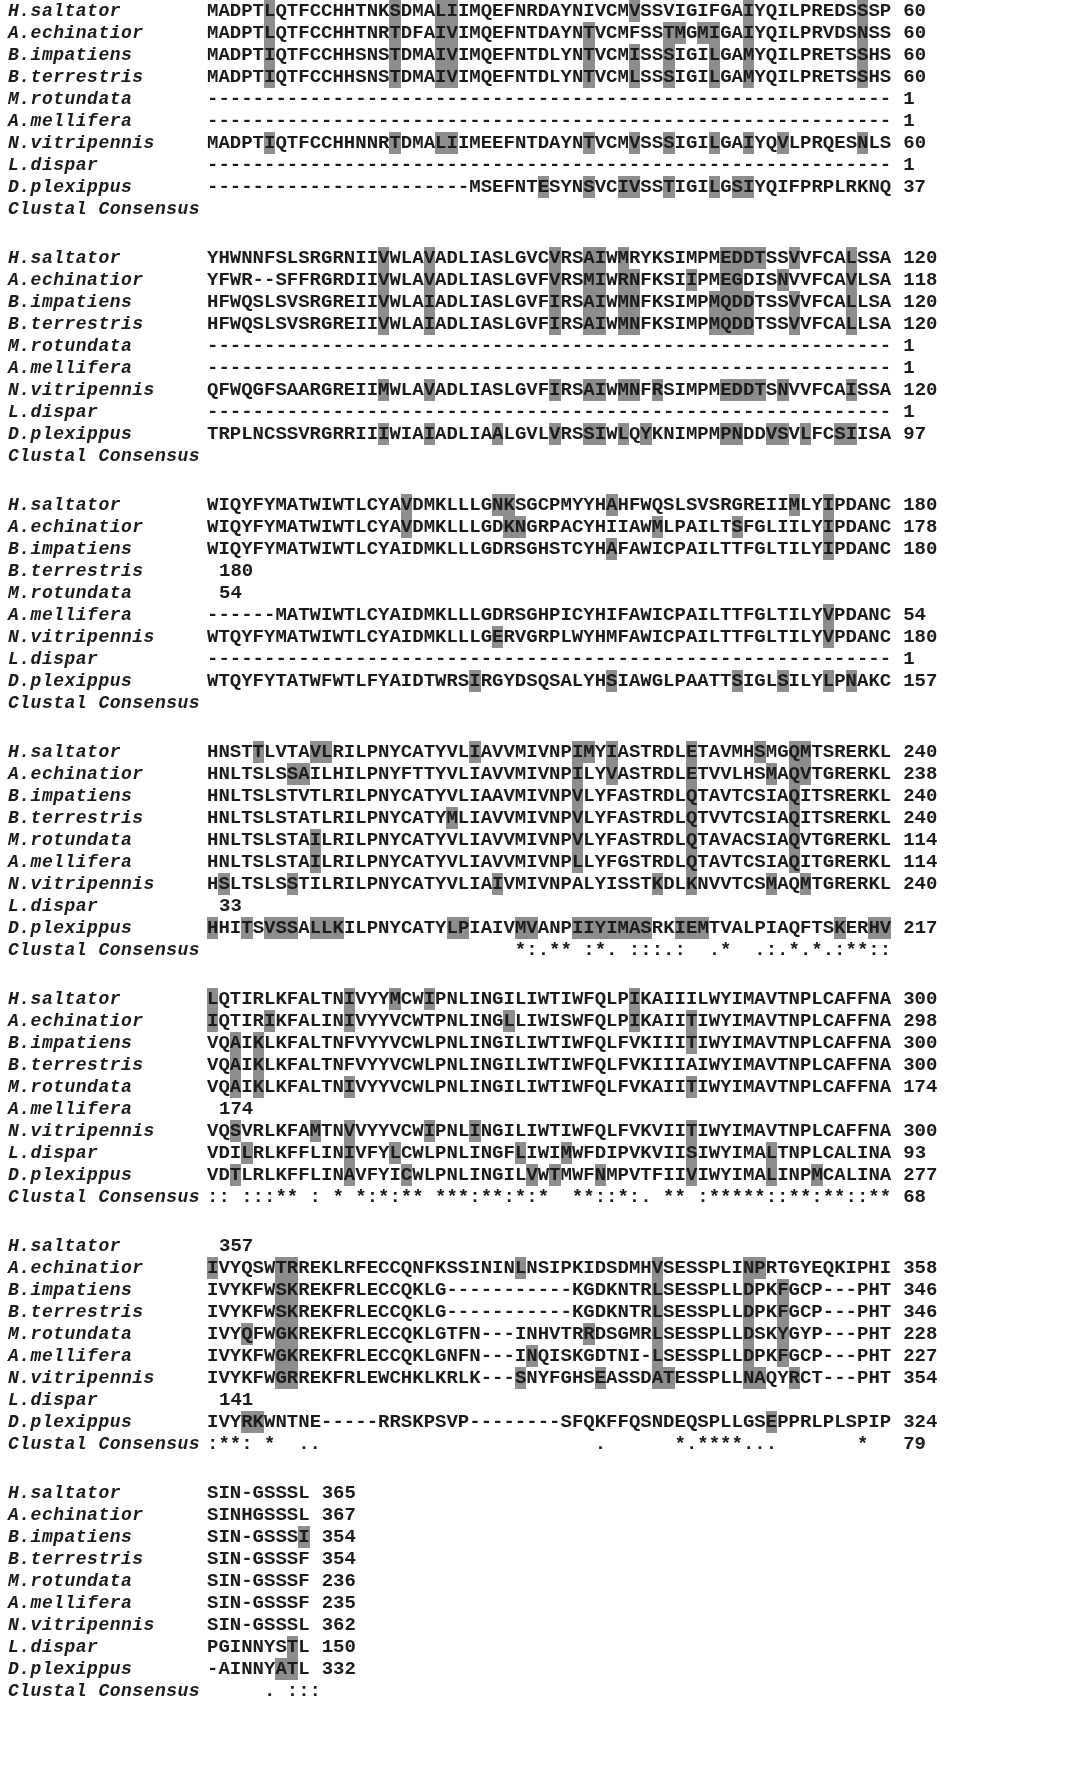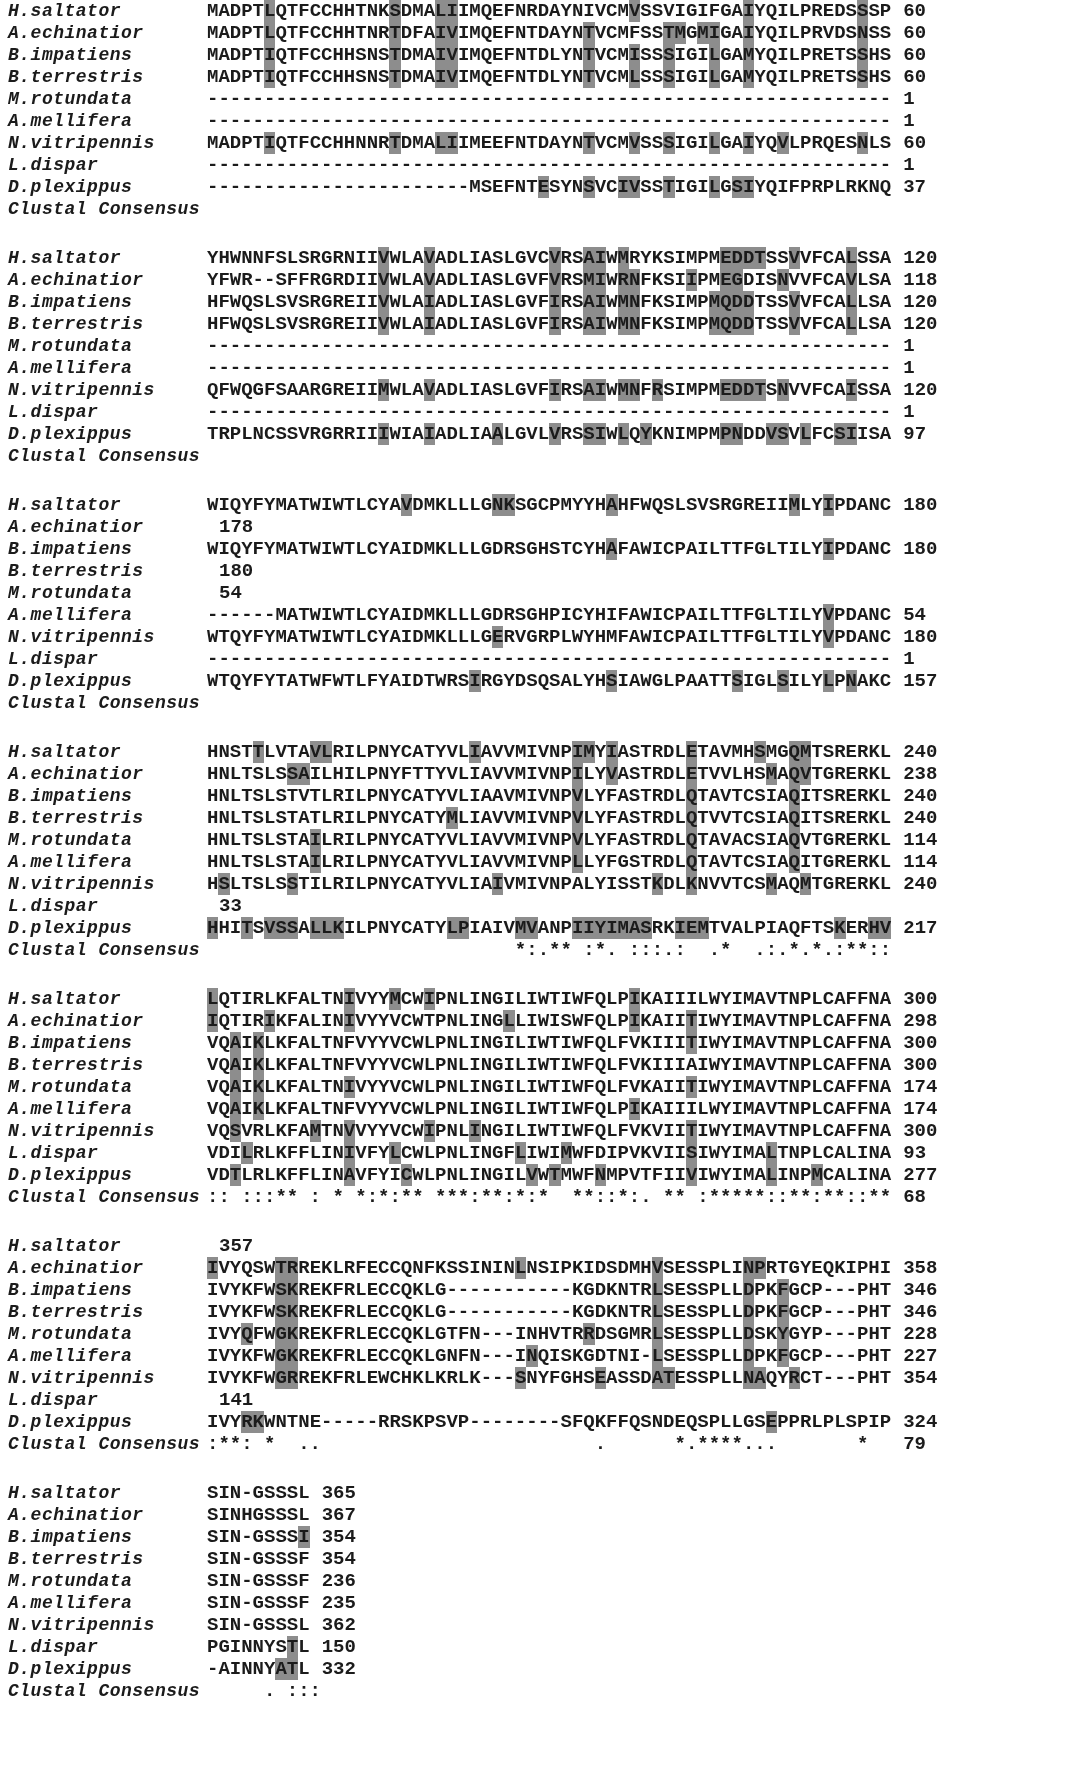--- a/index.html
+++ b/index.html
@@ -39,21 +39,21 @@
       <div class="row"><div class="label">B.terrestris</div><pre class="seq"><span>HFWQSLSVSRGREII</span><span class="sh">V</span><span>WLA</span><span class="sh">I</span><span>ADLIASLGVF</span><span class="sh">I</span><span>RS</span><span class="sh">AI</span><span>W</span><span class="sh">MN</span><span>FKSIMP</span><span class="sh">MQDD</span><span>TSS</span><span class="sh">V</span><span>VFCA</span><span class="sh">L</span><span>LSA</span></pre><div class="num">120</div></div>
       <div class="row"><div class="label">M.rotundata</div><pre class="seq"><span>------------------------------------------------------------</span></pre><div class="num">1</div></div>
       <div class="row"><div class="label">A.mellifera</div><pre class="seq"><span>------------------------------------------------------------</span></pre><div class="num">1</div></div>
       <div class="row"><div class="label">N.vitripennis</div><pre class="seq"><span>QFWQGFSAARGREII</span><span class="sh">M</span><span>WLA</span><span class="sh">V</span><span>ADLIASLGVF</span><span class="sh">I</span><span>RS</span><span class="sh">AI</span><span>W</span><span class="sh">MN</span><span>F</span><span class="sh">R</span><span>SIMPM</span><span class="sh">EDDT</span><span>S</span><span class="sh">N</span><span>VVFCA</span><span class="sh">I</span><span>SSA</span></pre><div class="num">120</div></div>
       <div class="row"><div class="label">L.dispar</div><pre class="seq"><span>------------------------------------------------------------</span></pre><div class="num">1</div></div>
       <div class="row"><div class="label">D.plexippus</div><pre class="seq"><span>TRPLNCSSVRGRRII</span><span class="sh">I</span><span>WIA</span><span class="sh">I</span><span>ADLIA</span><span class="sh">A</span><span>LGVL</span><span class="sh">V</span><span>RS</span><span class="sh">SI</span><span>W</span><span class="sh">L</span><span>Q</span><span class="sh">Y</span><span>KNIMPM</span><span class="sh">PN</span><span>DD</span><span class="sh">VS</span><span>V</span><span class="sh">L</span><span>FC</span><span class="sh">SI</span><span>ISA</span></pre><div class="num">97</div></div>
       <div class="row"><div class="label">Clustal Consensus</div><pre class="seq"></pre><div class="num"></div></div>
     </div>
     <div class="block">
       <div class="row"><div class="label">H.saltator</div><pre class="seq"><span>WIQYFYMATWIWTLCYA</span><span class="sh">V</span><span>DMKLLLG</span><span class="sh">NK</span><span>SGCPMYYH</span><span class="sh">A</span><span>HFWQSLSVSRGREII</span><span class="sh">M</span><span>LY</span><span class="sh">I</span><span>PDANC</span></pre><div class="num">180</div></div>
-      <div class="row"><div class="label">A.echinatior</div><div class="num">178</div></div>
+      <div class="row"><div class="label">A.echinatior</div><pre class="seq"><span>WIQYFYMATWIWTLCYA</span><span class="sh">V</span><span>DMKLLLGD</span><span class="sh">KN</span><span>GRPACYHIIAW</span><span class="sh">M</span><span>LPAILT</span><span class="sh">S</span><span>FGLIILY</span><span class="sh">I</span><span>PDANC</span></pre><div class="num">178</div></div>
       <div class="row"><div class="label">B.impatiens</div><pre class="seq"><span>WIQYFYMATWIWTLCYAIDMKLLLGDRSGHSTCYH</span><span class="sh">A</span><span>FAWICPAILTTFGLTILY</span><span class="sh">I</span><span>PDANC</span></pre><div class="num">180</div></div>
       <div class="row"><div class="label">B.terrestris</div><div class="num">180</div></div>
       <div class="row"><div class="label">M.rotundata</div><div class="num">54</div></div>
       <div class="row"><div class="label">A.mellifera</div><pre class="seq"><span>------MATWIWTLCYAIDMKLLLGDRSGHPICYHIFAWICPAILTTFGLTILY</span><span class="sh">V</span><span>PDANC</span></pre><div class="num">54</div></div>
       <div class="row"><div class="label">N.vitripennis</div><pre class="seq"><span>WTQYFYMATWIWTLCYAIDMKLLLG</span><span class="sh">E</span><span>RVGRPLWYHMFAWICPAILTTFGLTILY</span><span class="sh">V</span><span>PDANC</span></pre><div class="num">180</div></div>
       <div class="row"><div class="label">L.dispar</div><pre class="seq"><span>------------------------------------------------------------</span></pre><div class="num">1</div></div>
       <div class="row"><div class="label">D.plexippus</div><pre class="seq"><span>WTQYFYTATWFWTLFYAIDTWRS</span><span class="sh">I</span><span>RGYDSQSALYH</span><span class="sh">S</span><span>IAWGLPAATT</span><span class="sh">S</span><span>IGL</span><span class="sh">S</span><span>ILY</span><span class="sh">L</span><span>P</span><span class="sh">N</span><span>AKC</span></pre><div class="num">157</div></div>
       <div class="row"><div class="label">Clustal Consensus</div><pre class="seq"></pre><div class="num"></div></div>
     </div>
     <div class="block">
@@ -67,21 +67,21 @@
       <div class="row"><div class="label">L.dispar</div><div class="num">33</div></div>
       <div class="row"><div class="label">D.plexippus</div><pre class="seq"><span class="sh">H</span><span>HI</span><span class="sh">T</span><span>S</span><span class="sh">VSS</span><span>A</span><span class="sh">LLK</span><span>ILPNYCATY</span><span class="sh">LP</span><span>IAIV</span><span class="sh">MV</span><span>ANP</span><span class="sh">IIYIMAS</span><span>RK</span><span class="sh">IEM</span><span>TVALPIAQFTS</span><span class="sh">K</span><span>ER</span><span class="sh">HV</span></pre><div class="num">217</div></div>
       <div class="row"><div class="label">Clustal Consensus</div><pre class="seq"><span>                           *:.** :*. :::.:  .*  .:.*.*.:**::</span></pre><div class="num"></div></div>
     </div>
     <div class="block">
       <div class="row"><div class="label">H.saltator</div><pre class="seq"><span class="sh">L</span><span>QTIRLKFALTN</span><span class="sh">I</span><span>VYY</span><span class="sh">M</span><span>CW</span><span class="sh">I</span><span>PNLINGILIWTIWFQLP</span><span class="sh">I</span><span>KAIIILWYIMAVTNPLCAFFNA</span></pre><div class="num">300</div></div>
       <div class="row"><div class="label">A.echinatior</div><pre class="seq"><span class="sh">I</span><span>QTIR</span><span class="sh">I</span><span>KFALIN</span><span class="sh">I</span><span>VYYVCWTPNLING</span><span class="sh">L</span><span>LIWISWFQLP</span><span class="sh">I</span><span>KAII</span><span class="sh">T</span><span>IWYIMAVTNPLCAFFNA</span></pre><div class="num">298</div></div>
       <div class="row"><div class="label">B.impatiens</div><pre class="seq"><span>VQ</span><span class="sh">A</span><span>I</span><span class="sh">K</span><span>LKFALTNFVYYVCWLPNLINGILIWTIWFQLFVKIII</span><span class="sh">T</span><span>IWYIMAVTNPLCAFFNA</span></pre><div class="num">300</div></div>
       <div class="row"><div class="label">B.terrestris</div><pre class="seq"><span>VQ</span><span class="sh">A</span><span>I</span><span class="sh">K</span><span>LKFALTNFVYYVCWLPNLINGILIWTIWFQLFVKIIIAIWYIMAVTNPLCAFFNA</span></pre><div class="num">300</div></div>
       <div class="row"><div class="label">M.rotundata</div><pre class="seq"><span>VQ</span><span class="sh">A</span><span>I</span><span class="sh">K</span><span>LKFALTN</span><span class="sh">I</span><span>VYYVCWLPNLINGILIWTIWFQLFVKAII</span><span class="sh">T</span><span>IWYIMAVTNPLCAFFNA</span></pre><div class="num">174</div></div>
-      <div class="row"><div class="label">A.mellifera</div><pre class="seq"><span>VQ</span><span class="sh">A</span><span>I</span><span class="sh">K</span><span>LKFALTNFVYYVCWLPNLINGILIWTIWFQLP</span><span class="sh">I</span><span>KAIIILWYIMAVTNPLCAFFNA</span></pre><div class="num">174</div></div>
+      <div class="row"><div class="label">A.mellifera</div><div class="num">174</div></div>
       <div class="row"><div class="label">N.vitripennis</div><pre class="seq"><span>VQ</span><span class="sh">S</span><span>VRLKFA</span><span class="sh">M</span><span>TN</span><span class="sh">V</span><span>VYYVCW</span><span class="sh">I</span><span>PNL</span><span class="sh">I</span><span>NGILIWTIWFQLFVKVII</span><span class="sh">T</span><span>IWYIMAVTNPLCAFFNA</span></pre><div class="num">300</div></div>
       <div class="row"><div class="label">L.dispar</div><pre class="seq"><span>VDI</span><span class="sh">L</span><span>RLKFFLIN</span><span class="sh">I</span><span>VFY</span><span class="sh">L</span><span>CWLPNLINGF</span><span class="sh">L</span><span>IWI</span><span class="sh">M</span><span>WFDIPVKVII</span><span class="sh">S</span><span>IWYIMA</span><span class="sh">L</span><span>TNPLCALINA</span></pre><div class="num">93</div></div>
       <div class="row"><div class="label">D.plexippus</div><pre class="seq"><span>VD</span><span class="sh">T</span><span>LRLKFFLIN</span><span class="sh">A</span><span>VFYI</span><span class="sh">C</span><span>WLPNLINGIL</span><span class="sh">V</span><span>W</span><span class="sh">T</span><span>MWF</span><span class="sh">N</span><span>MPVTFII</span><span class="sh">V</span><span>IWYIMA</span><span class="sh">L</span><span>INP</span><span class="sh">M</span><span>CALINA</span></pre><div class="num">277</div></div>
       <div class="row"><div class="label">Clustal Consensus</div><pre class="seq"><span>:: :::** : * *:*:** ***:**:*:*  **::*:. ** :*****::**:**::**</span></pre><div class="num">68</div></div>
     </div>
     <div class="block">
       <div class="row"><div class="label">H.saltator</div><div class="num">357</div></div>
       <div class="row"><div class="label">A.echinatior</div><pre class="seq"><span class="sh">I</span><span>VYQSW</span><span class="sh">TR</span><span>REKLRFECCQNFKSSININ</span><span class="sh">L</span><span>NSIPKIDSDMH</span><span class="sh">V</span><span>SESSPLI</span><span class="sh">NP</span><span>RTGYEQKIPHI</span></pre><div class="num">358</div></div>
       <div class="row"><div class="label">B.impatiens</div><pre class="seq"><span>IVYKFW</span><span class="sh">SK</span><span>REKFRLECCQKLG-----------KGDKNTR</span><span class="sh">L</span><span>SESSPLL</span><span class="sh">D</span><span>PK</span><span class="sh">F</span><span>GCP---PHT</span></pre><div class="num">346</div></div>
       <div class="row"><div class="label">B.terrestris</div><pre class="seq"><span>IVYKFW</span><span class="sh">SK</span><span>REKFRLECCQKLG-----------KGDKNTR</span><span class="sh">L</span><span>SESSPLL</span><span class="sh">D</span><span>PK</span><span class="sh">F</span><span>GCP---PHT</span></pre><div class="num">346</div></div>

